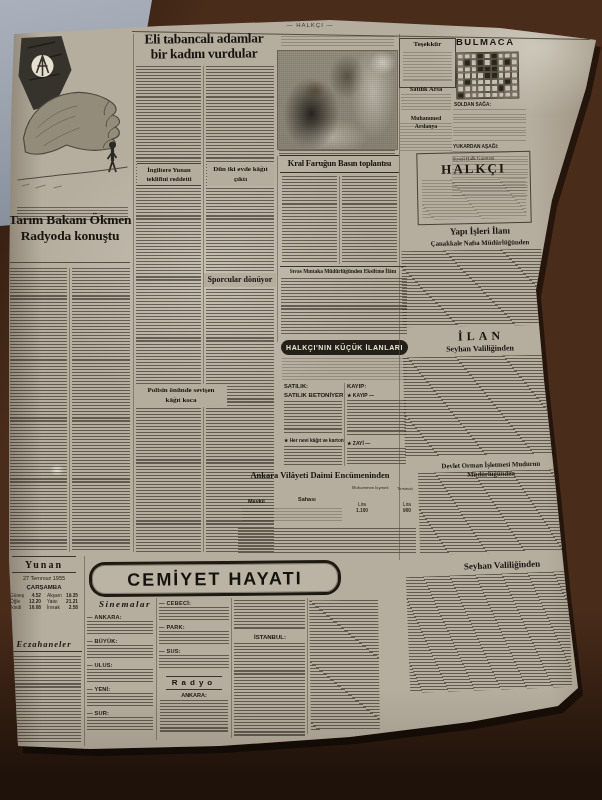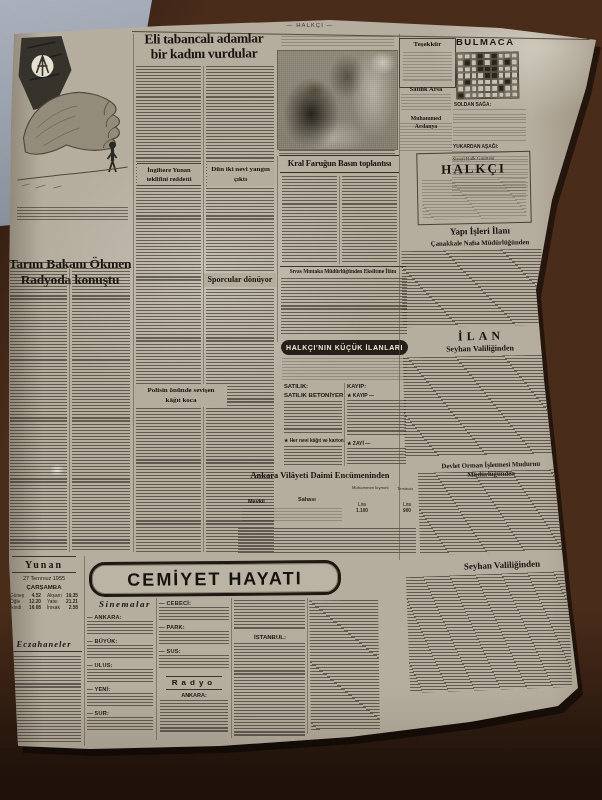--- a/index.html
+++ b/index.html
@@ -82,21 +82,21 @@
       <g transform="translate(97,132)" stroke="#2b2923" fill="#2b2923">
         <circle cx="0" cy="-23" r="3"></circle>
         <path d="M0,-20 L0,-7" stroke-width="3.2"></path>
         <path d="M0,-7 L-3.5,4 M0,-7 L3.5,4 M0,-16 L-5,-9 M0,-16 L4,-10" stroke-width="1.8" fill="none"></path>
       </g>
       <path d="M2,144 C40,139 80,136 112,131" stroke="#4e4840" stroke-width="1.1" fill="none"></path>
       <path d="M6,150 L14,148 M20,152 L30,149 M38,152 L46,150" stroke="#6a6456" stroke-width=".8"></path>
     </svg>
     <div class="b tx dk" style="left:17px;top:207px;width:111px;height:15px;"></div>
 
-    <div class="b ctr hl" style="left:7px;top:212px;width:126px;font:800 13.5px/16px 'Liberation Serif',serif;letter-spacing:-.2px;margin-top:44px;">
+    <div class="b ctr hl" style="left:7px;top:212px;width:126px;font:800 13.5px/16px 'Liberation Serif',serif;letter-spacing:-.2px;">
       <span>Tarım Bakanı Ökmen</span><br>
       <span>Radyoda konuştu</span>
     </div>
     <div class="b hr" style="left:10px;top:262px;width:120px;"></div>
     <div class="b tx" style="left:10px;top:268px;width:57px;height:284px;"></div>
     <div class="b tx" style="left:72px;top:268px;width:58px;height:284px;"></div>
     <div class="b vr" style="left:69px;top:268px;height:284px;"></div>
 
     <div class="b vr" style="left:133px;top:34px;height:518px;"></div>
     <div class="b ctr hl" style="left:130px;top:31px;width:148px;font:800 13.5px/15px 'Liberation Serif',serif;letter-spacing:-.3px;transform:rotate(-.6deg);">
@@ -121,21 +121,21 @@
     <div class="b tx" style="left:136px;top:66px;width:65px;height:486px;"></div>
     <div class="b tx" style="left:206px;top:66px;width:68px;height:486px;"></div>
     <div class="b vr" style="left:203px;top:66px;height:486px;"></div>
     <div class="b vr" style="left:277px;top:156px;height:186px;"></div>
 
     <div class="b ctr hl" style="left:137px;top:163px;width:64px;height:20px;background:#b4ac9d;border-top:1px solid #4a4335;border-bottom:1px solid #4a4335;font:700 6.5px/9px 'Liberation Serif',serif;padding-top:1px;">
       <span>İngiltere Yunan</span><br>
       <span>teklifini reddetti</span>
     </div>
     <div class="b ctr hl" style="left:207px;top:163px;width:67px;height:22px;background:#b4ac9d;font:700 7px/10px 'Liberation Serif',serif;padding-top:1px;">
-      <span>Dün iki nevi yangın</span><br>
+      <span>Dün iki evde kâğıt</span><br>
       <span>çıktı</span>
     </div>
     <div class="b ctr hl" style="left:135px;top:384px;width:92px;height:22px;background:#b4ac9d;font:700 7px/10px 'Liberation Serif',serif;padding-top:1px;">
       <span>Polisin önünde sevişen</span><br>
       <span>kâğıt koca</span>
     </div>
     <div class="b ctr hl" style="left:204px;top:273px;width:72px;height:14px;background:#b4ac9d;font:700 8px/13px 'Liberation Serif',serif;">
       <span>Sporcular dönüyor</span>
     </div>
 

